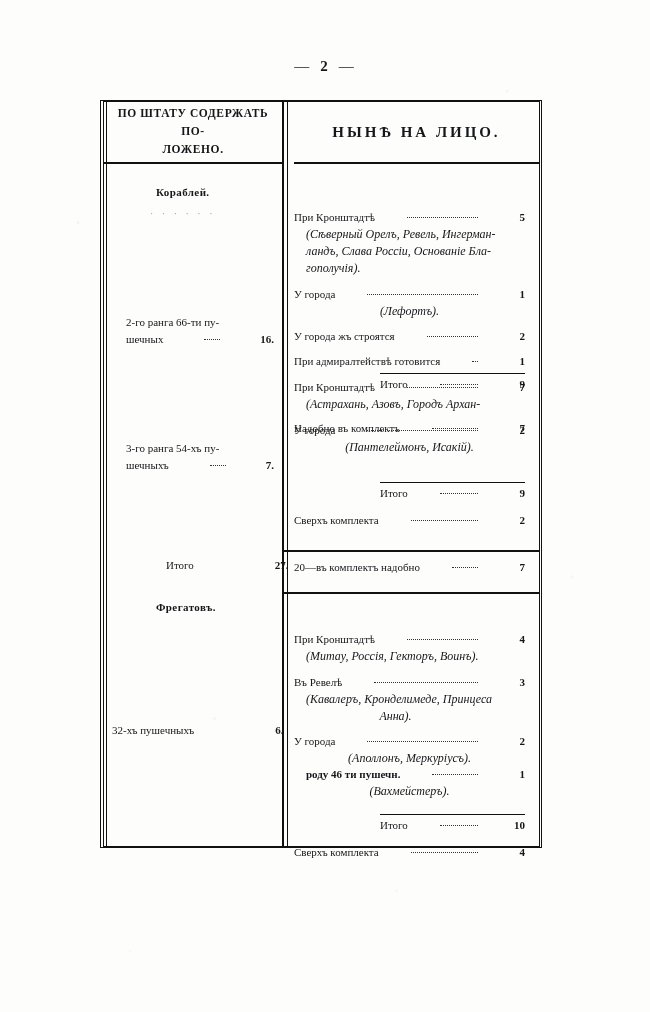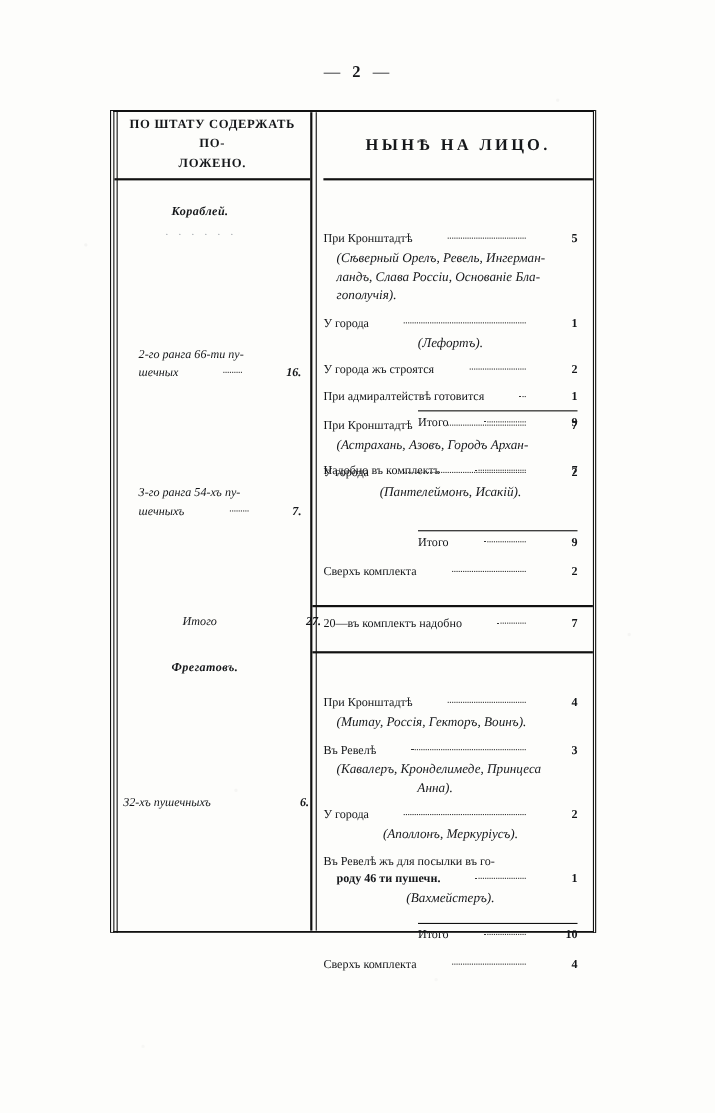--- a/index.html
+++ b/index.html
@@ -161,21 +161,20 @@
     left: 0;
     right: 0;
     border-top: 2px solid #111;
   }
 
   
   .lc {
     position: absolute;
     font-size: 11px;
     line-height: 1.5;
-    font-style: italic;
   }
   .lc .l1 { white-space: nowrap; }
   .lc-row {
     display: flex;
     align-items: baseline;
     white-space: nowrap;
     gap: 36px;
   }
   .lc-row .lead {
     flex: 1 1 auto;
@@ -359,23 +358,20 @@
             <div style="text-align:center; padding-right:40px;">Анна).</div>
           </div>
           <div class="row" style="margin-top:9px;">
             <span class="txt">У города</span>
             <span class="lead"></span>
             <span class="num">2</span>
           </div>
           <div class="sub center">
             <span>(Аполлонъ, Меркуріусъ).</span>
           </div>
-          <div class="row" style="margin-top:9px;">
-            <span class="txt">Въ Ревелѣ жъ для посылки въ го-</span>
-          </div>
           <div class="row">
             <span class="txt" style="padding-left:12px;font-weight:bold;">роду 46 ти пушечн.</span>
             <span class="lead"></span>
             <span class="num">1</span>
           </div>
           <div class="sub center">
             <span>(Вахмейстеръ).</span>
           </div>
           <div class="rule" style="margin-top:14px;"></div>
           <div class="row indent-total">

